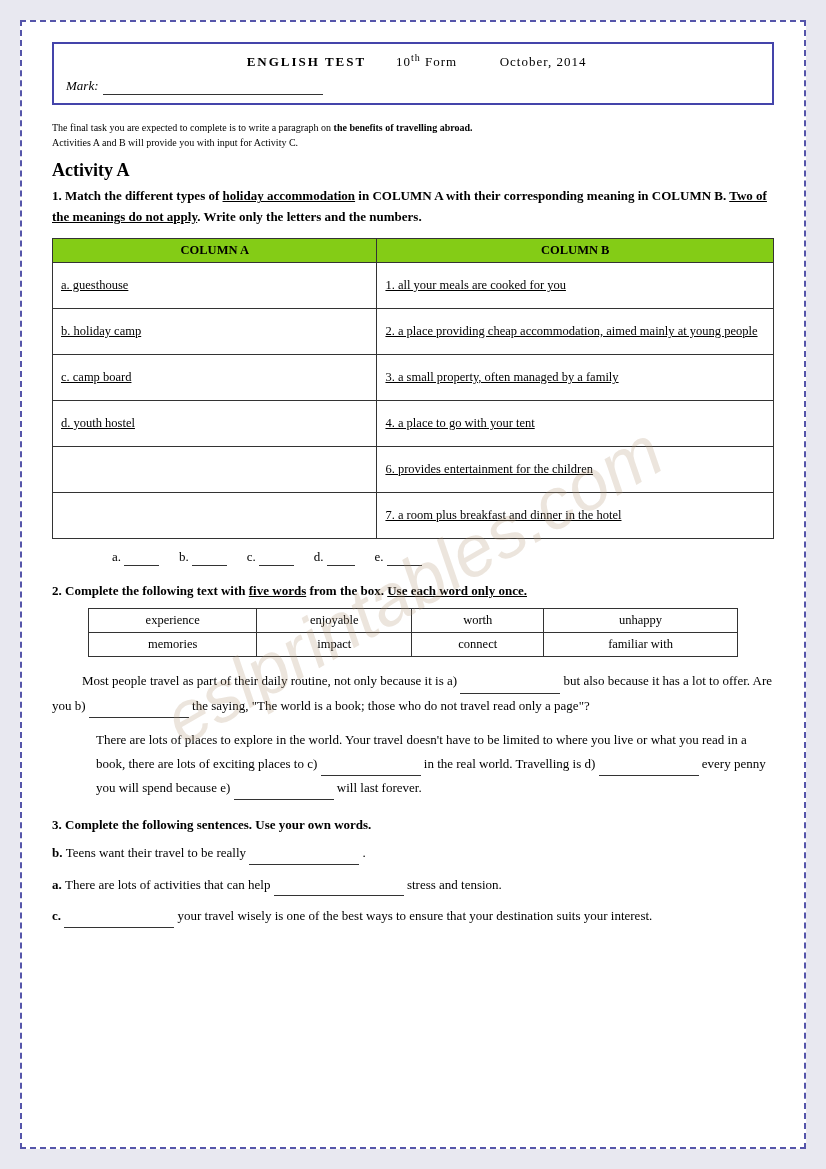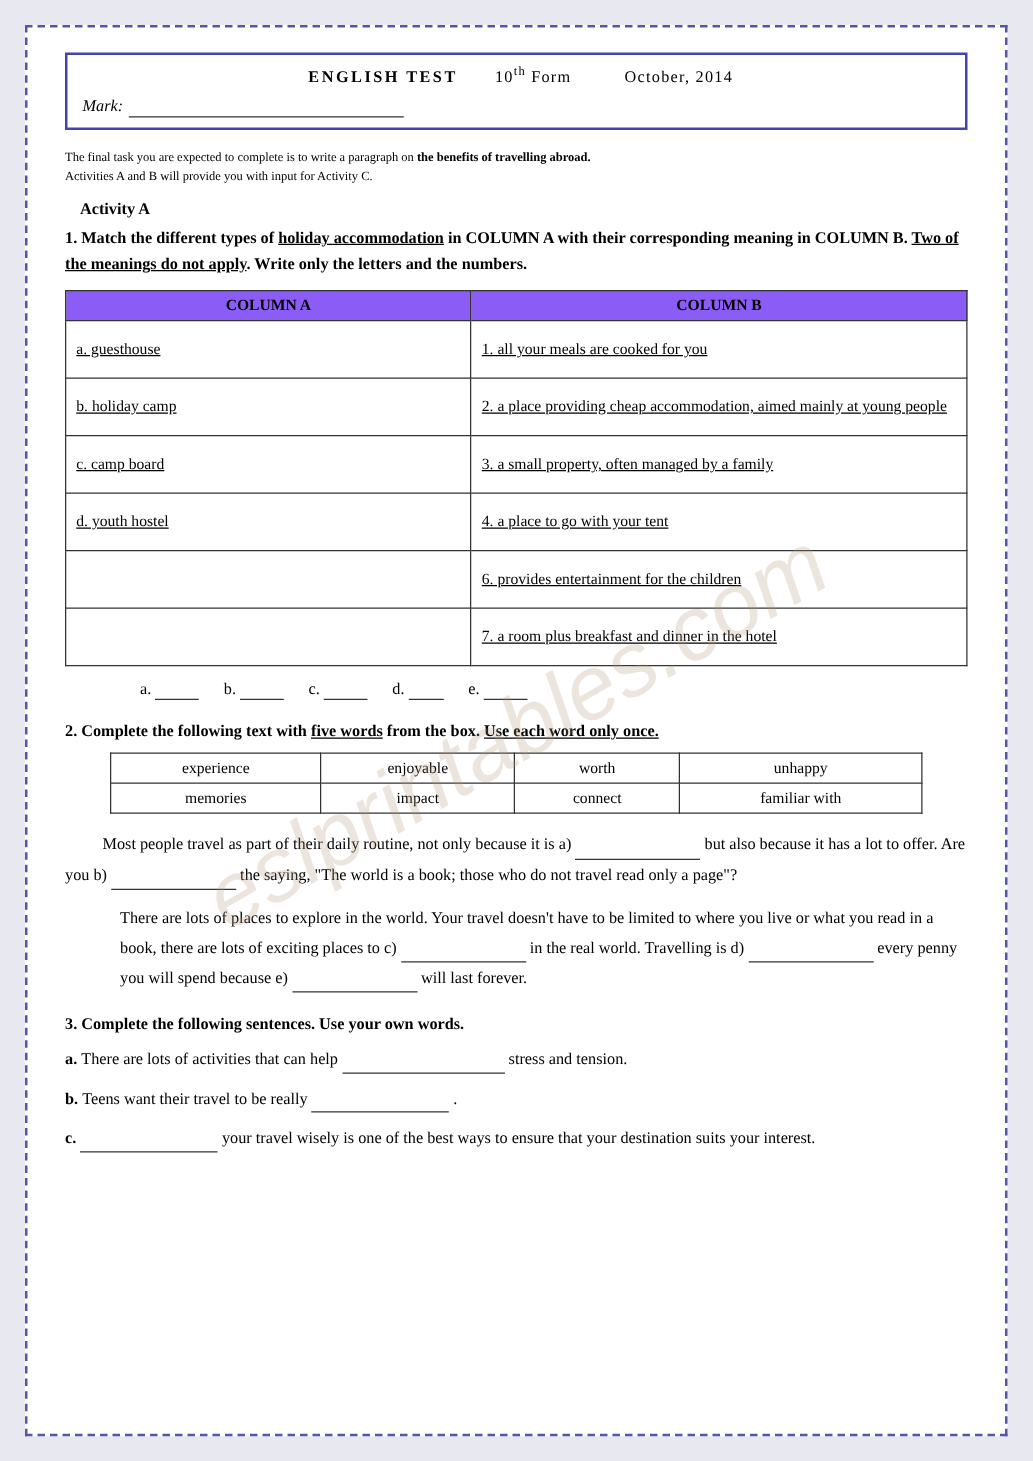--- a/index.html
+++ b/index.html
@@ -51,42 +51,42 @@
       gap: 4px;
     }
     .intro-text {
       margin-bottom: 8px;
       font-size: 10px;
       line-height: 1.5;
     }
     .intro-text .bold { font-weight: bold; }
     .activity-label {
       font-weight: bold;
-      font-size: 13px;
-      margin: 10px 0 5px 12px;
+      font-size: 18px;
+      margin: 10px 0 5px 0;
     }
     .question-text {
       font-size: 13px;
       line-height: 1.6;
       margin-bottom: 10px;
     }
     .question-text .bold { font-weight: bold; }
     .underline { text-decoration: underline; }
     .columns-table {
       width: 100%;
       border-collapse: collapse;
       margin-bottom: 10px;
       font-size: 12.5px;
     }
     .columns-table th {
       border: 1px solid #333;
       padding: 4px 8px;
       text-align: center;
       font-weight: bold;
-      background: #8b5cf6;
+      background: #84cc16;
     }
     .columns-table td {
       border: 1px solid #333;
       padding: 15px 8px;
       vertical-align: top;
       text-decoration: underline;
     }
     .col-a-cell { width: 45%; }
     .col-b-cell { width: 55%; }
     .answer-row {
@@ -288,33 +288,33 @@
   </p>
 
   <p class="fill-text-noindent">
     There are lots of places to explore in the world. Your travel doesn't have to be limited to where you live or what you read in a book, there are lots of exciting places to <span>c)</span> <span class="fill-blank">&nbsp;</span> in the real world.  Travelling is <span>d)</span> <span class="fill-blank">&nbsp;</span> every penny you will spend because <span>e)</span> <span class="fill-blank">&nbsp;</span> will last forever.
   </p>
 
   <div style="margin-top: 15px;">
     <div class="section-title">3. Complete the following sentences.  Use your own words.</div>
 
     <div class="q3-item">
+      <span class="letter">b. </span>
+      <span>Teens want their travel to be really</span>
+      <span class="fill-blank" style="width:110px">&nbsp;</span>
+      <span>.</span>
+    </div>
+
+    <div class="q3-item">
       <span class="letter">a. </span>
       <span>There are lots of activities that can help</span>
       <span class="fill-blank" style="width:130px">&nbsp;</span>
       <span> stress and tension.</span>
     </div>
 
     <div class="q3-item">
-      <span class="letter">b. </span>
-      <span>Teens want their travel to be really</span>
-      <span class="fill-blank" style="width:110px">&nbsp;</span>
-      <span>.</span>
-    </div>
-
-    <div class="q3-item">
       <span class="letter">c. </span>
       <span class="fill-blank" style="width:110px">&nbsp;</span>
       <span> your travel wisely is one of the best ways to ensure that your destination suits your interest.</span>
     </div>
   </div>
 
 </div>
 
 </body></html>

